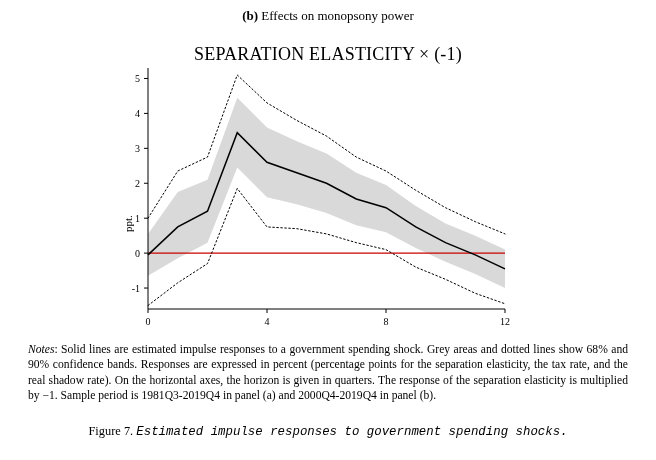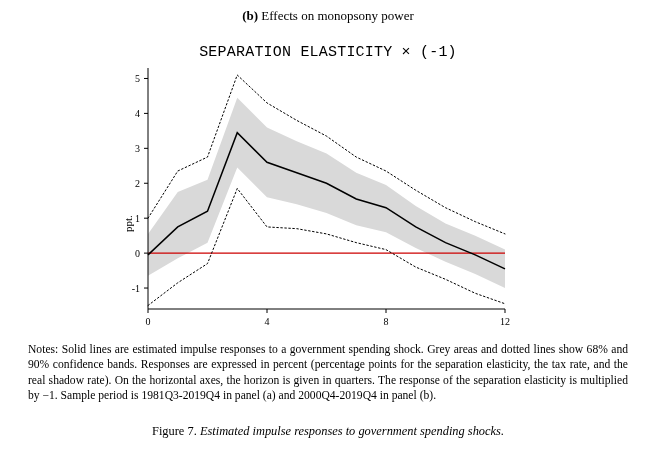--- a/index.html
+++ b/index.html
@@ -29,23 +29,22 @@
   }
   .panel-title .lbl {
     font-weight: bold;
   }
   .chart-title {
     position: absolute;
     top: 44px;
     left: 0;
     width: 656px;
     text-align: center;
-    font-size: 15px;
+    font-size: 18px;
     letter-spacing: 0.2px;
-    font-family: Liberation Mono, monospace;
   }
   .chart-wrap {
     position: absolute;
     left: 0;
     top: 60px;
     width: 656px;
     height: 280px;
   }
   .ylabel {
     position: absolute;
@@ -59,31 +58,33 @@
   .notes {
     position: absolute;
     left: 28px;
     top: 342px;
     width: 600px;
     font-size: 11.6px;
     line-height: 1.32;
     text-align: justify;
   }
   .notes .it {
+    font-style: italic;
   }
   .figcap {
     position: absolute;
     left: 0;
     top: 424px;
     width: 656px;
     text-align: center;
     font-size: 12.4px;
   }
   .figcap .it {
     font-style: italic;
+    font-family: Liberation Mono, monospace;
   }
   svg text {
     font-family: "Liberation Serif", serif;
   }
 </style>
 </head>
 <body>
 
 <div class="page">
 

